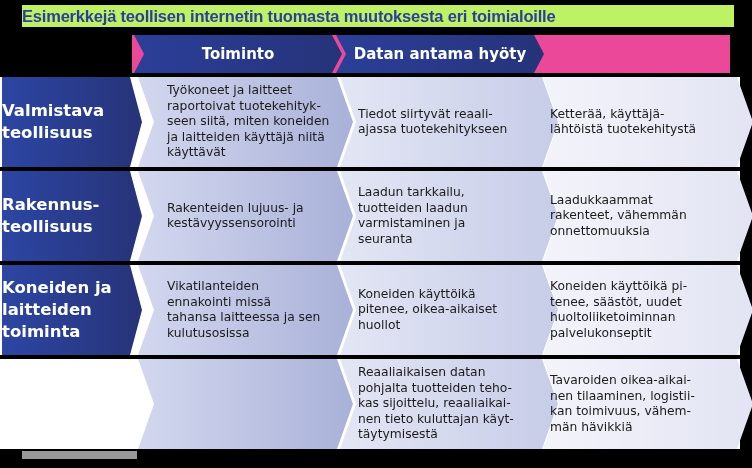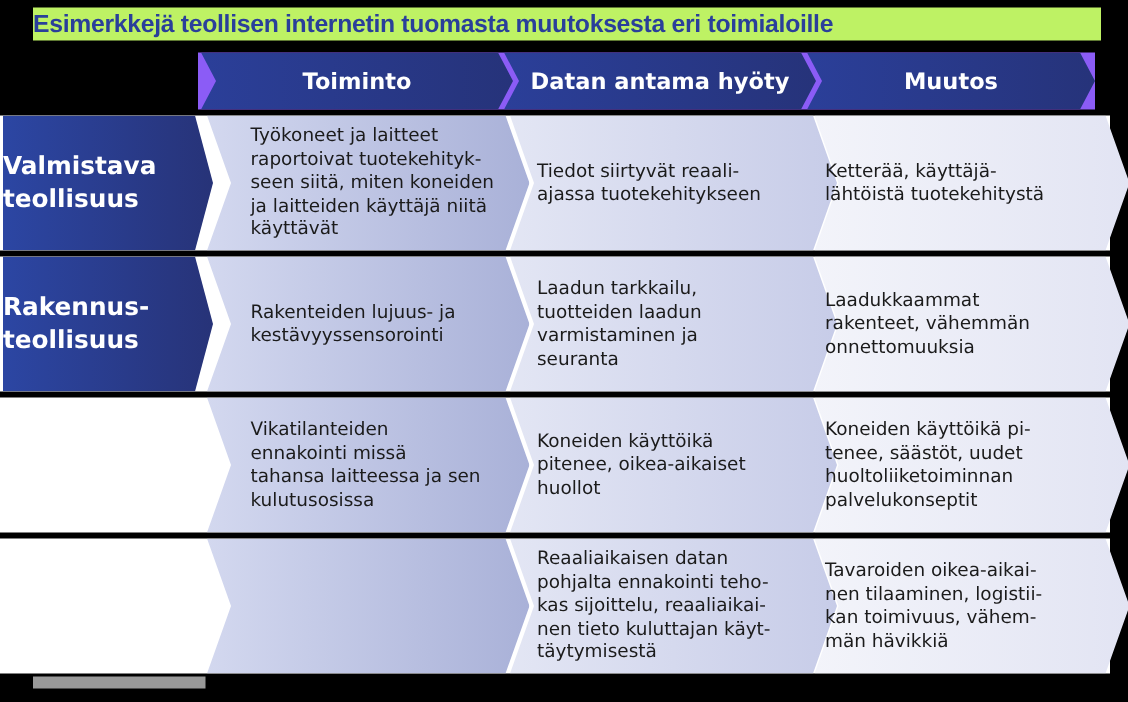--- a/index.html
+++ b/index.html
@@ -16,21 +16,21 @@
     color: #2a3f9a;
     font-family: "Liberation Sans", sans-serif;
     font-weight: bold; font-size: 16.5px; line-height: 22px;
     white-space: nowrap; overflow: hidden; letter-spacing: -0.2px;
   }
   .panel {
     position: absolute; left: 0; top: 35px; width: 752px; height: 420px;
   }
   .header-row {
     position: absolute; left: 132px; top: 0px; height: 38px; width: 598px;
-    background: #8b5cf6;
+    background: #ec4899;
   }
   .chev {
     position: absolute; top: 0; height: 100%;
     display: flex; align-items: center; justify-content: center;
     box-sizing: border-box;
   }
   .hdr {
     background: linear-gradient(90deg, #2b3f99 0%, #26337a 100%);
     color: #ffffff; font-weight: bold; font-size: 15px;
     clip-path: polygon(0 0, calc(100% - 10px) 0, 100% 50%, calc(100% - 10px) 100%, 0 100%, 10px 50%);
@@ -80,21 +80,20 @@
 </style>
 </head>
 <body>
 
 <div class="title">Esimerkkejä teollisen internetin tuomasta muutoksesta eri toimialoille</div>
 
 <div class="panel">
   <div class="header-row">
     <div class="chev hdr" style="left:2px;width:208px;">Toiminto</div>
     <div class="chev hdr" style="left:204px;width:208px;">Datan antama hyöty</div>
-    <div class="chev hdr" style="left:406px;width:192px;">Muutos</div>
   </div>
 
   <div class="row" style="top:42px;">
     <div class="row-bg"></div>
     <div class="cat">
         <span style="white-space:pre-line">Valmistava
 teollisuus</span>
       </div>
     <div class="c1"></div>
     <div class="c2"></div>
@@ -125,20 +124,25 @@
 tuotteiden laadun
 varmistaminen ja
 seuranta</div>
     <div class="cell-text t3">Laadukkaammat
 rakenteet, vähemmän
 onnettomuuksia</div>
   </div>
 
   <div class="row" style="top:230px;">
     <div class="row-bg"></div>
+    <div class="cat">
+        <span style="white-space:pre-line">Koneiden ja
+laitteiden
+toiminta</span>
+      </div>
     <div class="c1"></div>
     <div class="c2"></div>
     <div class="c3"></div>
     <div class="cell-text t1">Vikatilanteiden
 ennakointi missä
 tahansa laitteessa ja sen
 kulutusosissa</div>
     <div class="cell-text t2">Koneiden käyttöikä
 pitenee, oikea-aikaiset
 huollot</div>
@@ -147,21 +151,21 @@
 huoltoliiketoiminnan
 palvelukonseptit</div>
   </div>
 
   <div class="row" style="top:324px;height:90px;">
     <div class="row-bg"></div>
     <div class="c1"></div>
     <div class="c2"></div>
     <div class="c3"></div>
     <div class="cell-text t2">Reaaliaikaisen datan
-pohjalta ennakointi teho-
+pohjalta tuotteiden teho-
 kas sijoittelu, reaaliaikai-
 nen tieto kuluttajan käyt-
 täytymisestä</div>
     <div class="cell-text t3">Tavaroiden oikea-aikai-
 nen tilaaminen, logistii-
 kan toimivuus, vähem-
 män hävikkiä</div>
   </div>
 </div>
 

